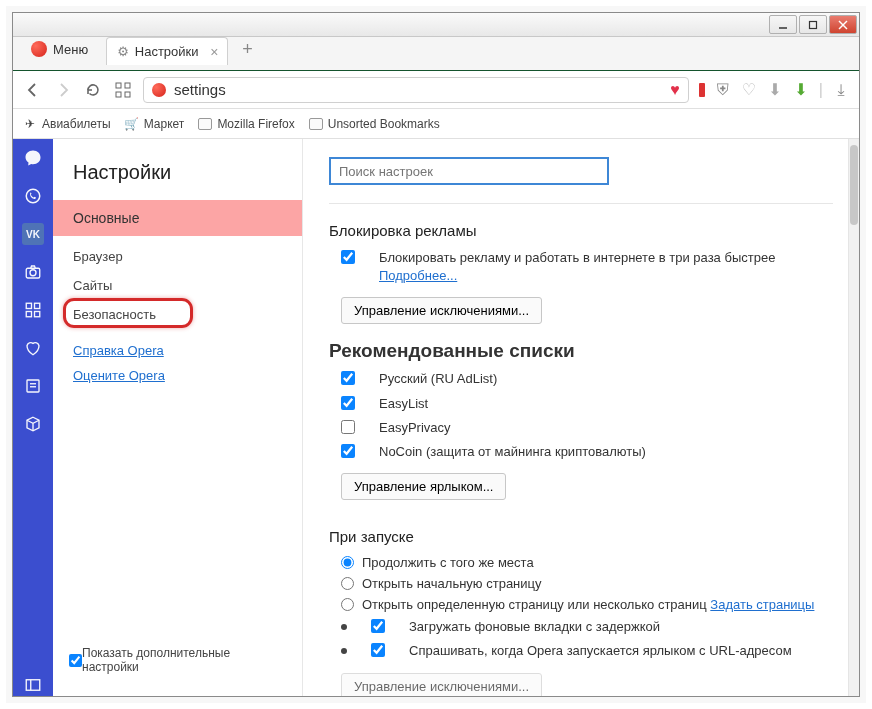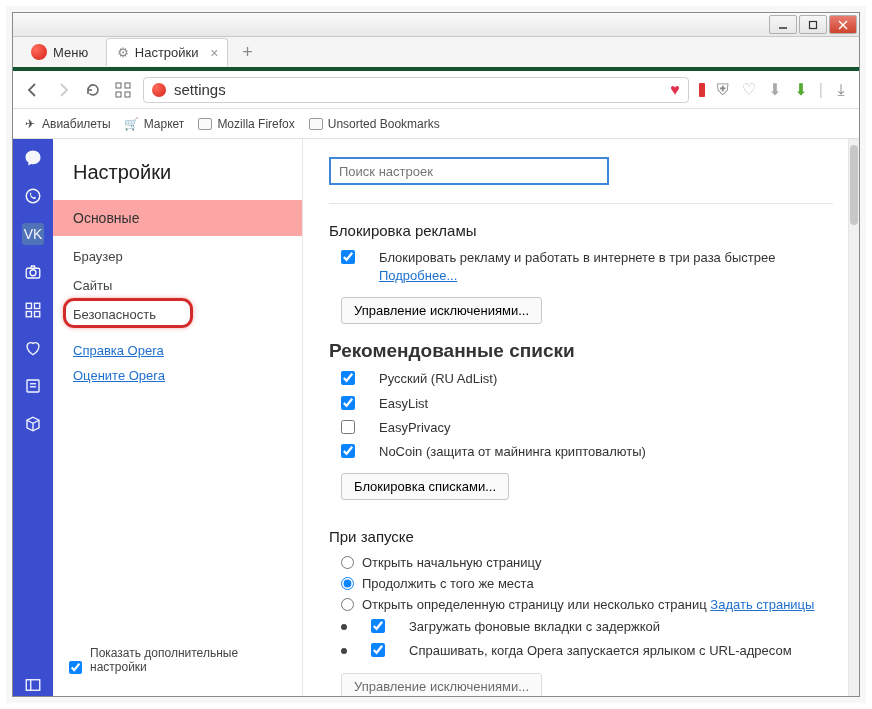--- a/index.html
+++ b/index.html
@@ -6,21 +6,21 @@
 body { background: #fff; width: 872px; height: 709px; overflow: hidden; position: relative; }
 
 
 .window { position: absolute; left: 12px; top: 12px; right: 12px; bottom: 12px; border: 1px solid #8a8a8a; background: #fff; display: flex; flex-direction: column; box-shadow: 0 0 0 6px rgba(0,0,0,0.03); }
 .titlebar { height: 24px; background: linear-gradient(#fafafa,#e8e8e8); border-bottom: 1px solid #c8c8c8; display: flex; justify-content: flex-end; align-items: stretch; }
 .winbtn { width: 28px; display: flex; align-items: center; justify-content: center; border: 1px solid #b0b0b0; margin: 2px 2px 2px 0; background: linear-gradient(#f6f6f6,#e7e7e7); border-radius: 2px; }
 .winbtn.close { background: linear-gradient(#e97c6f,#cf4430); color: #fff; }
 .winbtn svg { width: 10px; height: 10px; }
 
 
-.tabrow { height: 34px; background: #f5f5f5; border-bottom: 4px solid #14532d; display: flex; align-items: center; padding: 0 8px; }
+.tabrow { height: 34px; background: #f5f5f5; border-bottom: 1px solid #14532d; display: flex; align-items: flex-start; padding: 0 8px; }
 .operabtn { display: flex; align-items: center; gap: 6px; padding: 4px 10px; font-size: 13px; color: #333; }
 .opera-logo { width: 16px; height: 16px; border-radius: 50%; background: radial-gradient(circle at 30% 30%, #ff6b5b, #d6241b); }
 .tab { background: #fff; border: 1px solid #d0d0d0; border-bottom: none; border-radius: 4px 4px 0 0; padding: 6px 28px 6px 10px; font-size: 13px; color: #333; display: flex; align-items: center; gap: 6px; position: relative; margin-left: 8px; }
 .tab .gear { color: #888; }
 .tab .tclose { position: absolute; right: 8px; top: 6px; color: #999; font-size: 14px; }
 .newtab { width: 24px; height: 24px; margin-left: 8px; display: flex; align-items: center; justify-content: center; color: #888; font-size: 18px; }
 
 
 .urlbar { height: 38px; background: #fff; border-bottom: 1px solid #e0e0e0; display: flex; align-items: center; padding: 0 10px; gap: 10px; }
 .navicn { color: #666; display: flex; align-items: center; justify-content: center; width: 20px; height: 20px; }
@@ -49,21 +49,21 @@
 .leftpanel h2 { font-size: 20px; font-weight: 400; color: #222; padding: 0 20px 16px; }
 .navitem { padding: 10px 20px; color: #333; cursor: pointer; }
 .navitem.active { background: #fca5a5; font-weight: 500;}
 .navgroup { padding: 6px 0; }
 .navgroup .sub { padding: 7px 20px; color: #444; font-size: 13px; }
 .navgroup .sub.highlight { position: relative; }
 .highlight-ring { position: absolute; left: 10px; top: -2px; width: 130px; height: 30px; border: 3px solid #d42a2a; border-radius: 11px; box-shadow: 0 0 4px rgba(212,42,42,0.4); pointer-events: none; }
 .linkblock { padding: 8px 20px; }
 .linkblock a { color: #1f6fcf; text-decoration: underline; font-size: 13px; display: block; margin-bottom: 10px; }
 .leftpanel .filler { flex: 1; }
-.advcheck { padding: 10px 16px; display: flex; align-items: flex-end; gap: 8px; font-size: 12px; color: #444; }
+.advcheck { padding: 10px 16px; display: flex; align-items: center; font-size: 12px; color: #444; }
 .advcheck input { accent-color: #0a84ff; margin-top: 1px; }
 
 .content { flex: 1; padding: 18px 26px; overflow: hidden; font-size: 13px; color: #333; position: relative; }
 .content::after { content: ""; position: absolute; right: 0; top: 0; bottom: 0; width: 10px; background: #f1f1f1; border-left: 1px solid #e5e5e5; }
 .scrubber { position: absolute; right: 1px; top: 6px; width: 8px; height: 80px; background: #c7c7c7; border-radius: 4px; z-index: 2; }
 .search { width: 280px; height: 28px; border: 2px solid #3e87d6; outline: none; padding: 0 8px; font-size: 13px; }
 .hr { height: 1px; background: #e6e6e6; margin: 18px 0; }
 .sect h3 { font-size: 15px; color: #222; font-weight: 500; margin-bottom: 10px; }
 .sect { margin-bottom: 22px; }
 .chkrow { display: flex; align-items: flex-start; gap: 24px; margin-bottom: 6px; padding-left: 12px; }
@@ -182,21 +182,21 @@
             <path d="M12 2C6 2 2 6 2 11c0 3 1.6 5.4 4 7l-.4 4 4-2c.8.2 1.6.3 2.4.3 6 0 10-4 10-9S18 2 12 2z"></path>
           </svg>
         </span>
       <span class="micn">
           <svg viewBox="0 0 24 24" fill="none" stroke="#fff" stroke-width="2">
             <circle cx="12" cy="12" r="9"></circle>
             <path d="M8 9c0 4 3 7 7 7l1-2-2-1-1 1c-2-1-3-2-4-4l1-1-1-2z" fill="#fff" stroke="none"></path>
           </svg>
         </span>
       <span class="micn" style="background:#5176b5;border-radius:3px">
-          <span style="font-size:14px;font-weight:normal;color:#fff">VK</span>
+          <span style="font-size:10px;font-weight:bold;color:#fff">VK</span>
         </span>
       <span class="micn">
           <svg viewBox="0 0 24 24" fill="none" stroke="#fff" stroke-width="1.8">
             <rect x="3" y="7" width="18" height="13" rx="2"></rect>
             <circle cx="12" cy="13" r="4"></circle>
             <path d="M9 7l1-3h4l1 3"></path>
           </svg>
         </span>
       <span class="micn">
           <svg viewBox="0 0 24 24" fill="none" stroke="#fff" stroke-width="1.8">
@@ -281,32 +281,32 @@
             <label>EasyList</label>
           </div>
         <div class="chkrow">
             <input type="checkbox" style="">
             <label>EasyPrivacy</label>
           </div>
         <div class="chkrow">
             <input type="checkbox" checked="" style="">
             <label>NoCoin (защита от майнинга криптовалюты)</label>
           </div>
-        <button class="btn">Блокировка списками...</button>
+        <button class="btn">Управление ярлыком...</button>
       </div>
 
       <div class="sect">
         <h3>При запуске</h3>
         <div class="radiorow">
+            <input type="radio" name="startup" checked="" style="">
+            <label>Продолжить с того же места</label>
+          </div>
+        <div class="radiorow">
             <input type="radio" name="startup" style="">
             <label>Открыть начальную страницу</label>
-          </div>
-        <div class="radiorow">
-            <input type="radio" name="startup" checked="" style="">
-            <label>Продолжить с того же места</label>
           </div>
         <div class="radiorow">
             <input type="radio" name="startup" style="">
             <label><span>Открыть определенную страницу или несколько страниц</span> <span class="linklike">Задать страницы</span></label>
           </div>
         <div class="chkrow">
             <span class="bullet-dot"></span>
             <input type="checkbox" checked="" style="">
             <label>Загружать фоновые вкладки с задержкой</label>
           </div>

